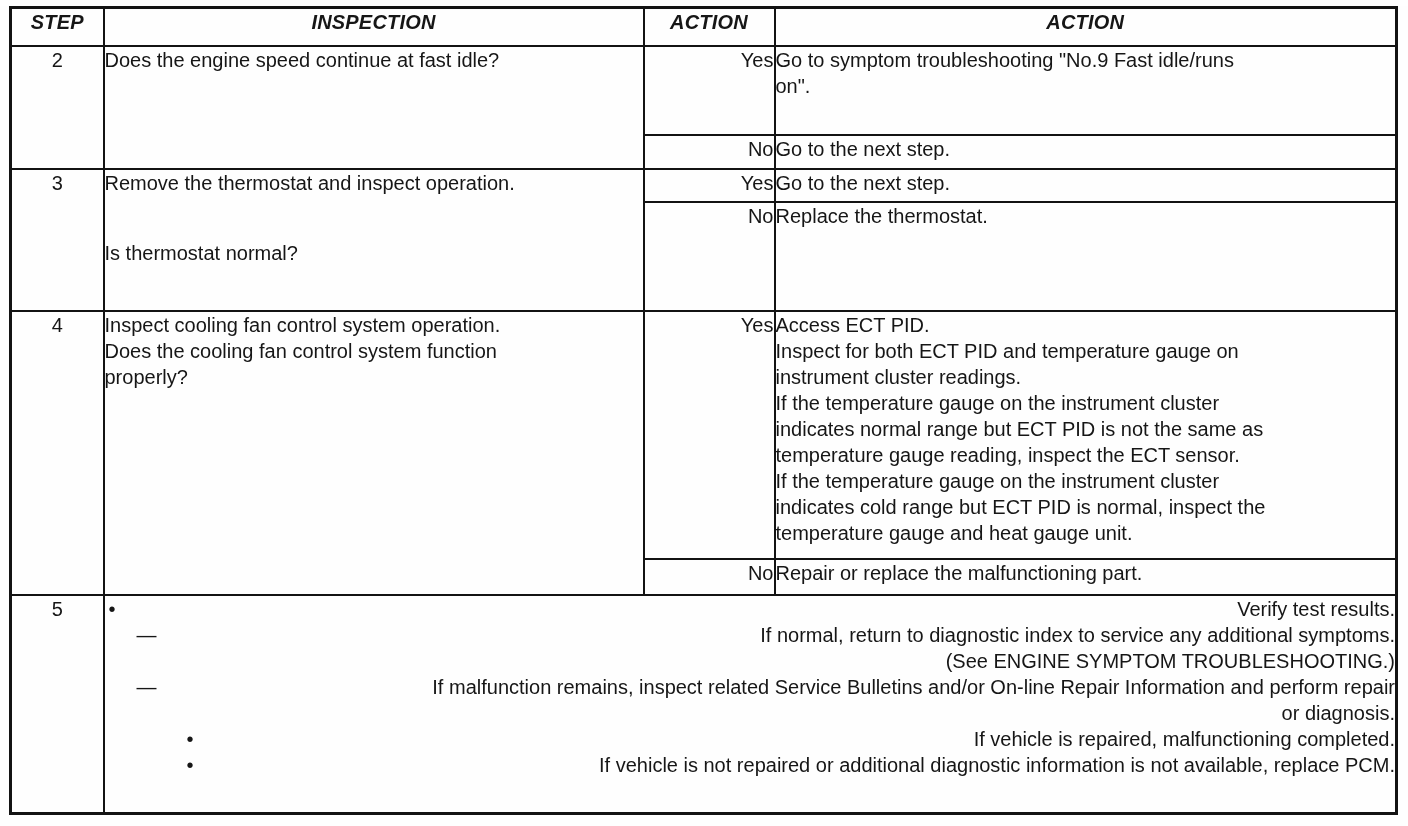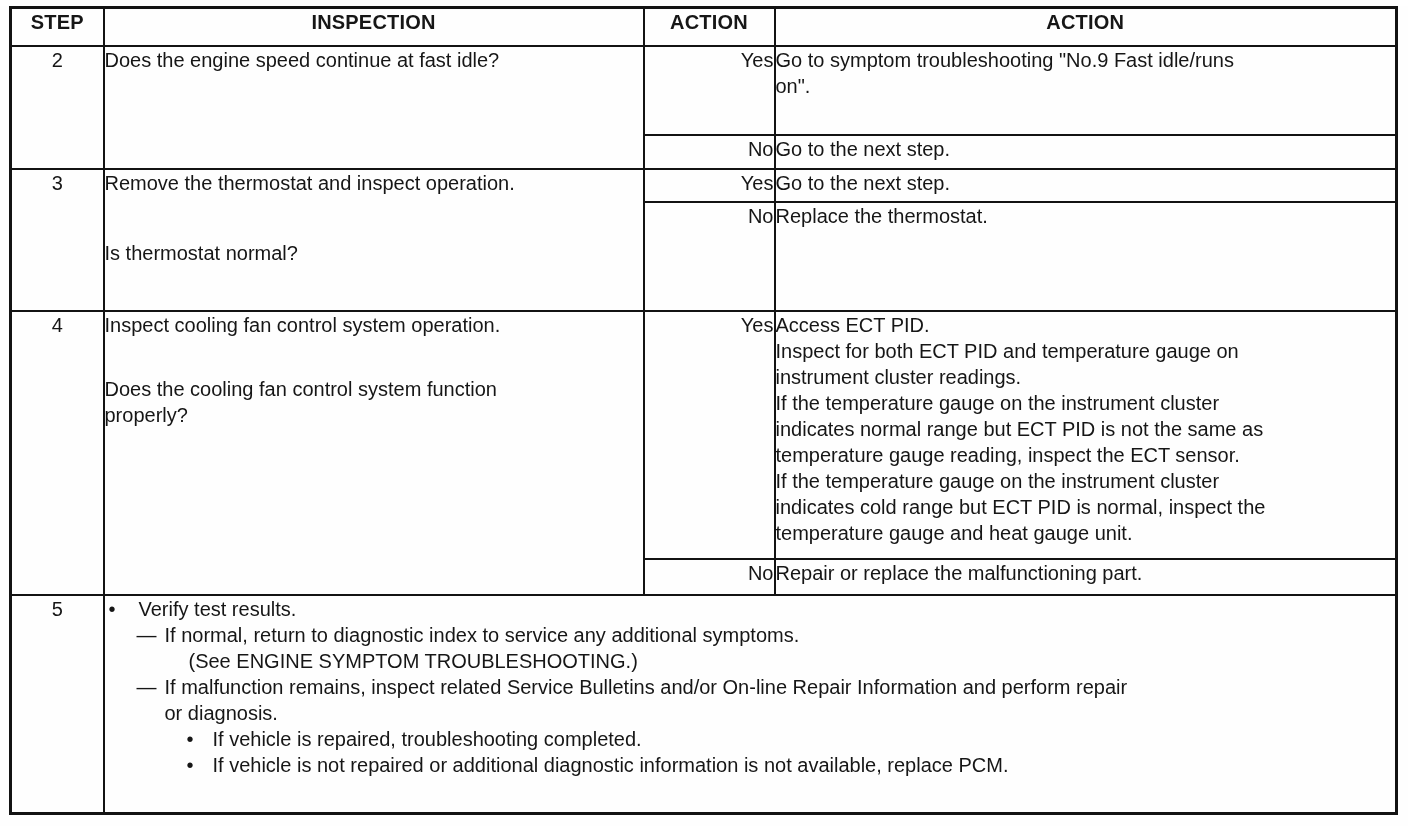--- a/index.html
+++ b/index.html
@@ -29,21 +29,21 @@
   table.doc-table td,
   table.doc-table th {
     border: 2px solid #131313;
     vertical-align: top;
     font-size: 20px;
     line-height: 26px;
     padding: 0;
     overflow: hidden;
   }
   
-  tr.head-row { height: 38px; }
+  tr.head-row { height: 38px; font-style: italic; }
   th.hcell {
     font-size: 21px;
     font-weight: bold;
     text-align: center;
     padding: 4px 2px 4px;
     border-bottom: 3px solid #131313;
     letter-spacing: 0.2px;
   }
   
   tr.r2a { height: 89px; }
@@ -65,37 +65,37 @@
   td.result-cell {
     text-align: right;
     padding-top: 5px;
   }
   td.action-cell {
     padding: 5px 8px 4px 10px;
   }
   .prewrap { white-space: pre-line; }
 
   .question-r3 { margin-top: 44px; }
-  .question-r4 { margin-top: 38px; }
+  .question-r4 { }
 
   
   td.step5-cell { padding: 6px 12px 4px 12px; }
   .s5-item { display: flex; }
   .s5-marker {
     flex: 0 0 auto;
     text-align: left;
   }
   .s5-item.lvl0 { margin-left: 4px; }
   .s5-item.lvl0 .s5-marker { width: 30px; }
   .s5-item.lvl1 { margin-left: 32px; }
   .s5-item.lvl1 .s5-marker { width: 28px; }
   .s5-item.lvl1c { margin-left: 84px; }
   .s5-item.lvl2 { margin-left: 82px; }
   .s5-item.lvl2 .s5-marker { width: 26px; }
-  .s5-text { flex: 1 1 auto; }
+  .s5-text { flex: 1 1 auto; text-align: right; }
 </style>
 </head>
 <body>
 
 <div class="page">
   <table class="doc-table">
     <colgroup>
       <col style="width:93px">
       <col style="width:540px">
       <col style="width:131px">
@@ -175,21 +175,21 @@
         <div class="s5-item lvl1c">
           <span class="s5-text">(See ENGINE SYMPTOM TROUBLESHOOTING.)</span>
         </div>
         <div class="s5-item lvl1">
           <span class="s5-marker">—</span>
           <span class="s5-text prewrap">If malfunction remains, inspect related Service Bulletins and/or On-line Repair Information and perform repair
 or diagnosis.</span>
         </div>
         <div class="s5-item lvl2">
           <span class="s5-marker">•</span>
-          <span class="s5-text">If vehicle is repaired, troubleshooting completed.</span>
+          <span class="s5-text">If vehicle is repaired, malfunctioning completed.</span>
         </div>
         <div class="s5-item lvl2">
           <span class="s5-marker">•</span>
           <span class="s5-text">If vehicle is not repaired or additional diagnostic information is not available, replace PCM.</span>
         </div>
       </td>
     </tr>
   </tbody>
     </table>
 </div>

